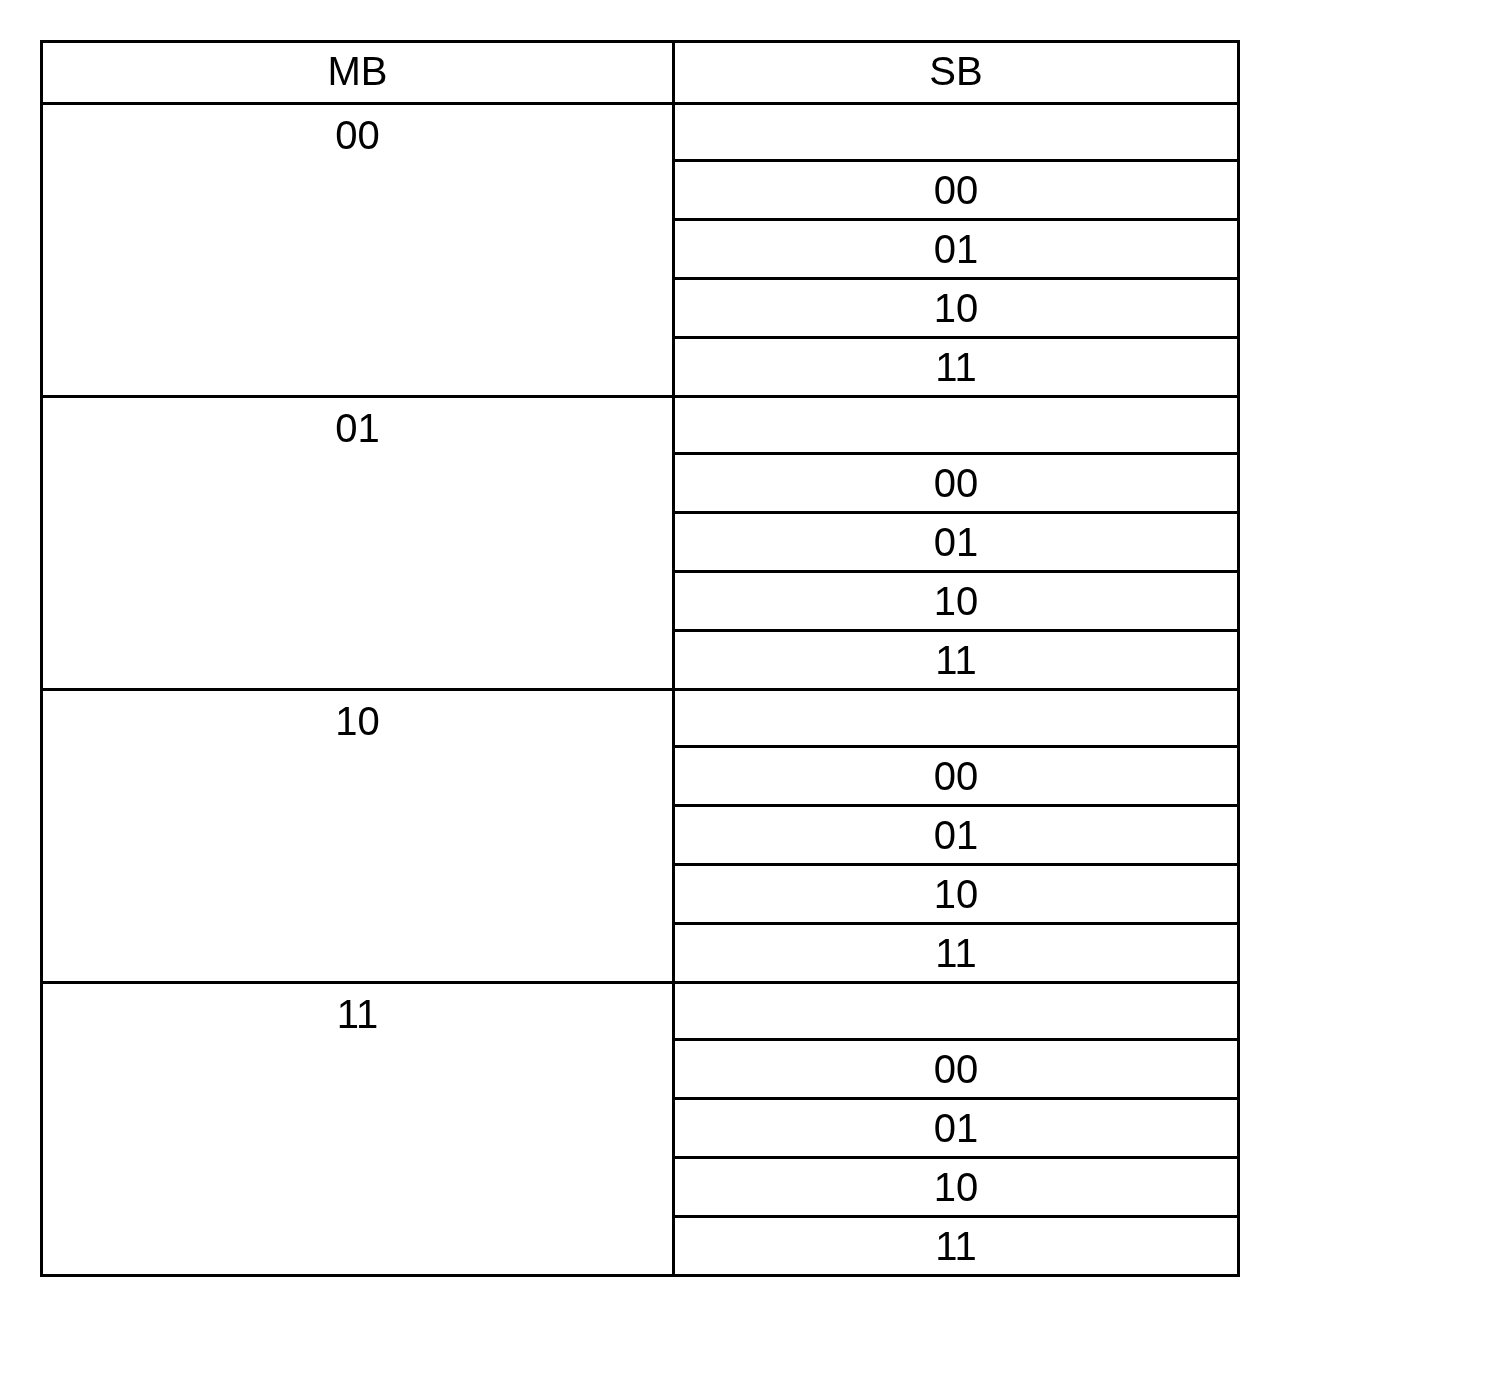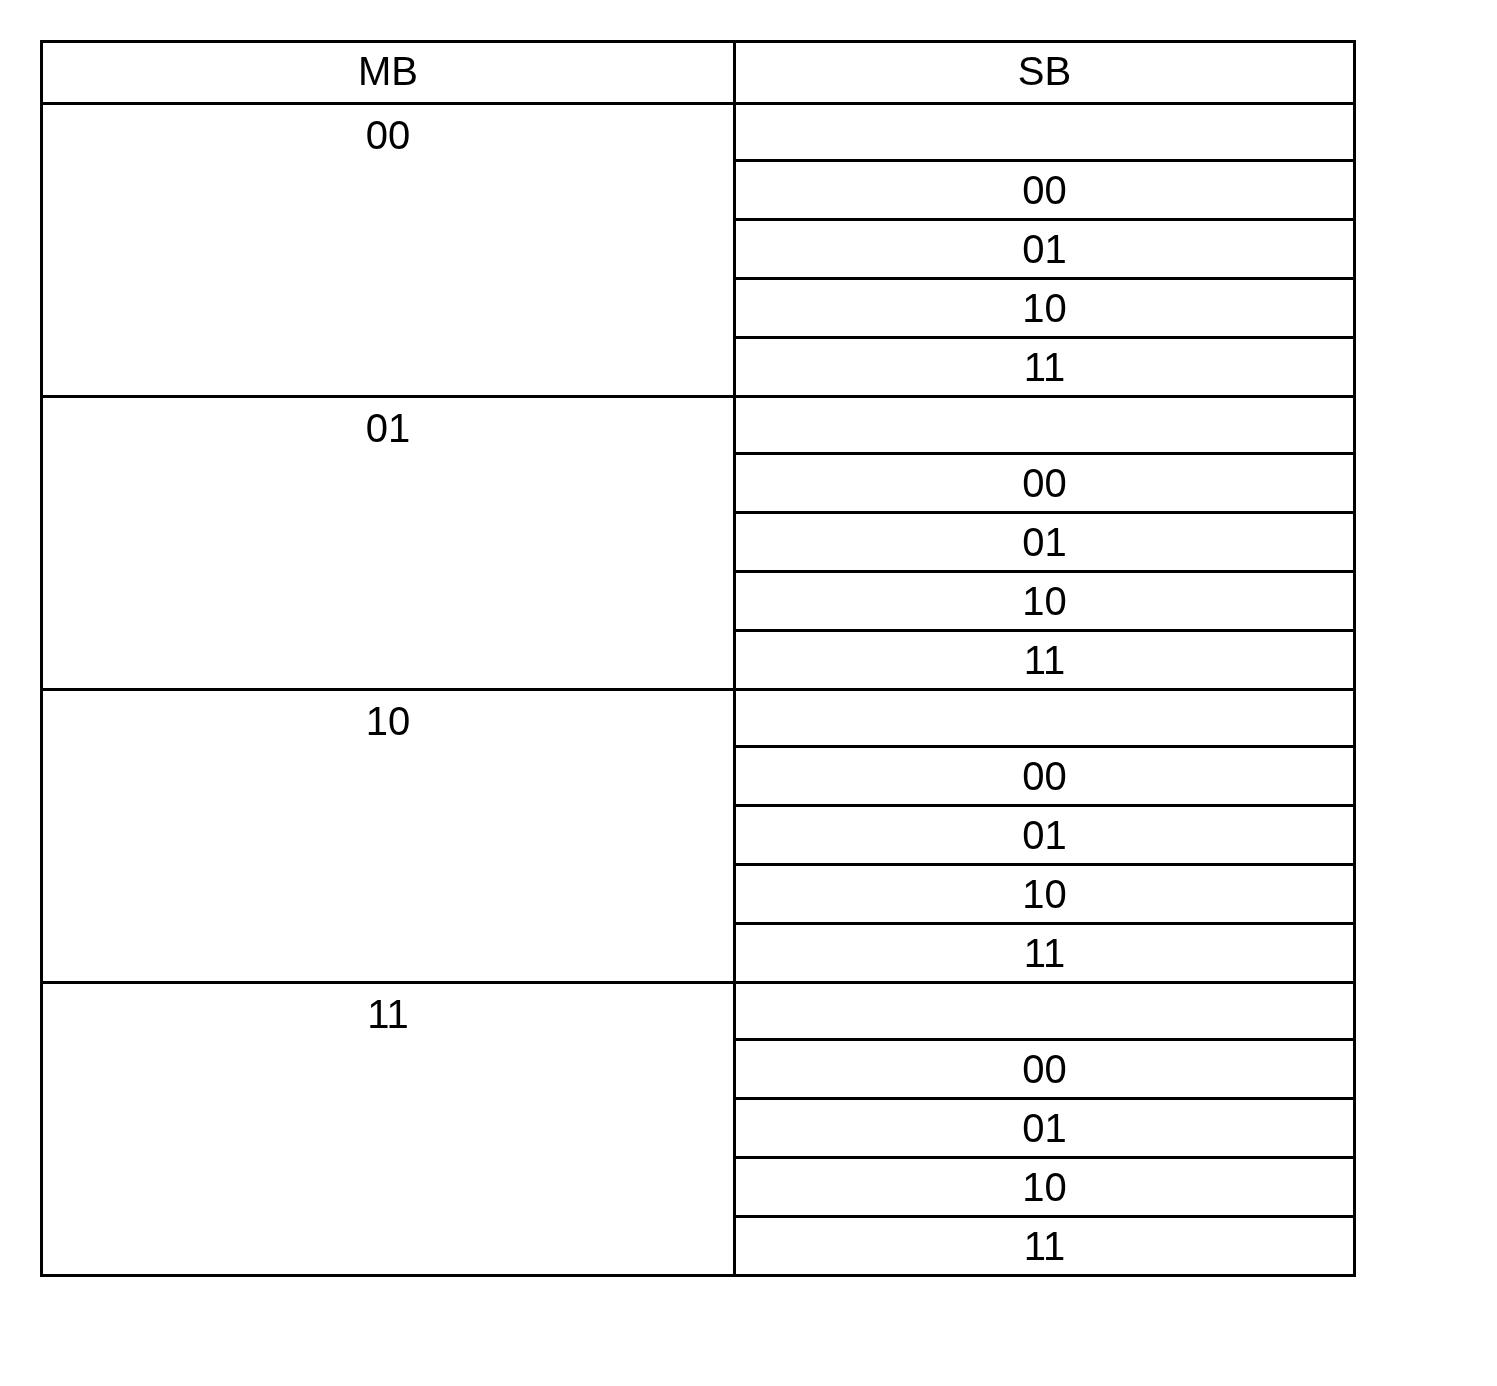--- a/index.html
+++ b/index.html
@@ -4,21 +4,21 @@
   <style>
     body {
       margin: 0;
       padding: 40px;
       font-family: Arial, Helvetica, sans-serif;
       background: #fff;
     }
     
     table {
       border-collapse: collapse;
-      width: 1316px;
+      width: 1200px;
     }
     
     td {
       border: 3px solid #000;
       text-align: center;
       font-size: 40px;
       font-weight: normal;
       line-height: 1.3;
       padding: 2px 0;
       vertical-align: top;

